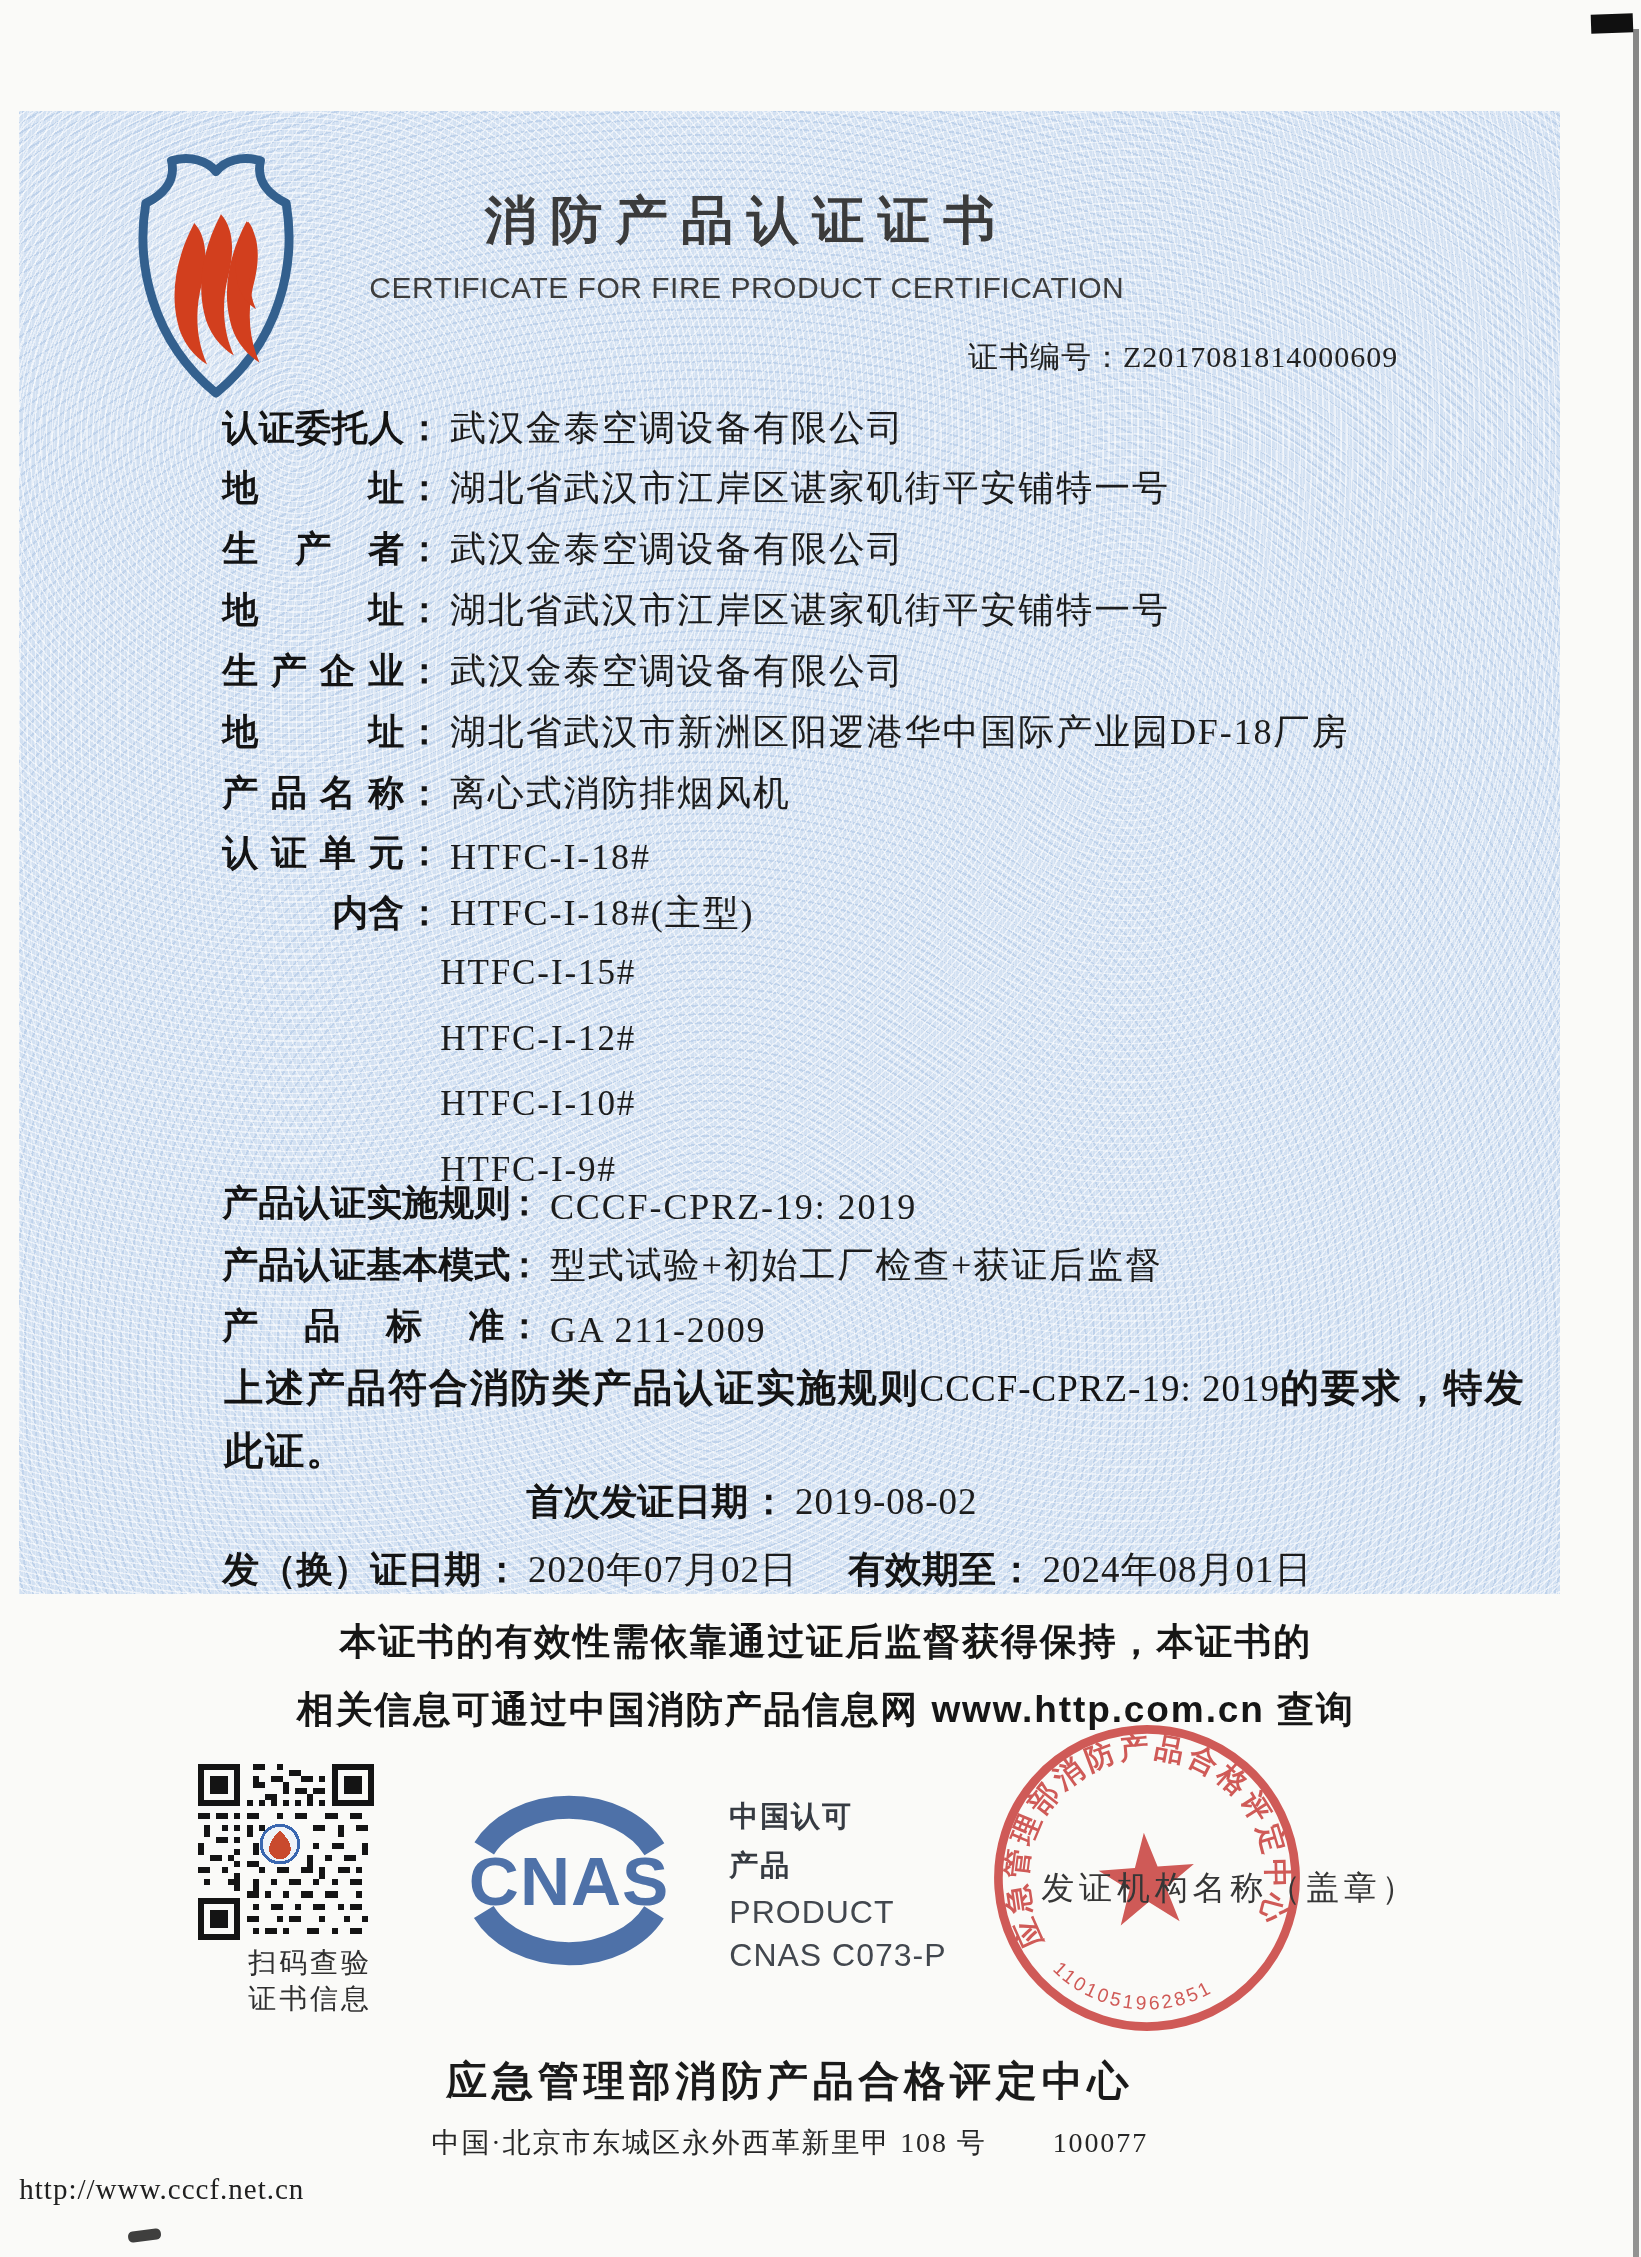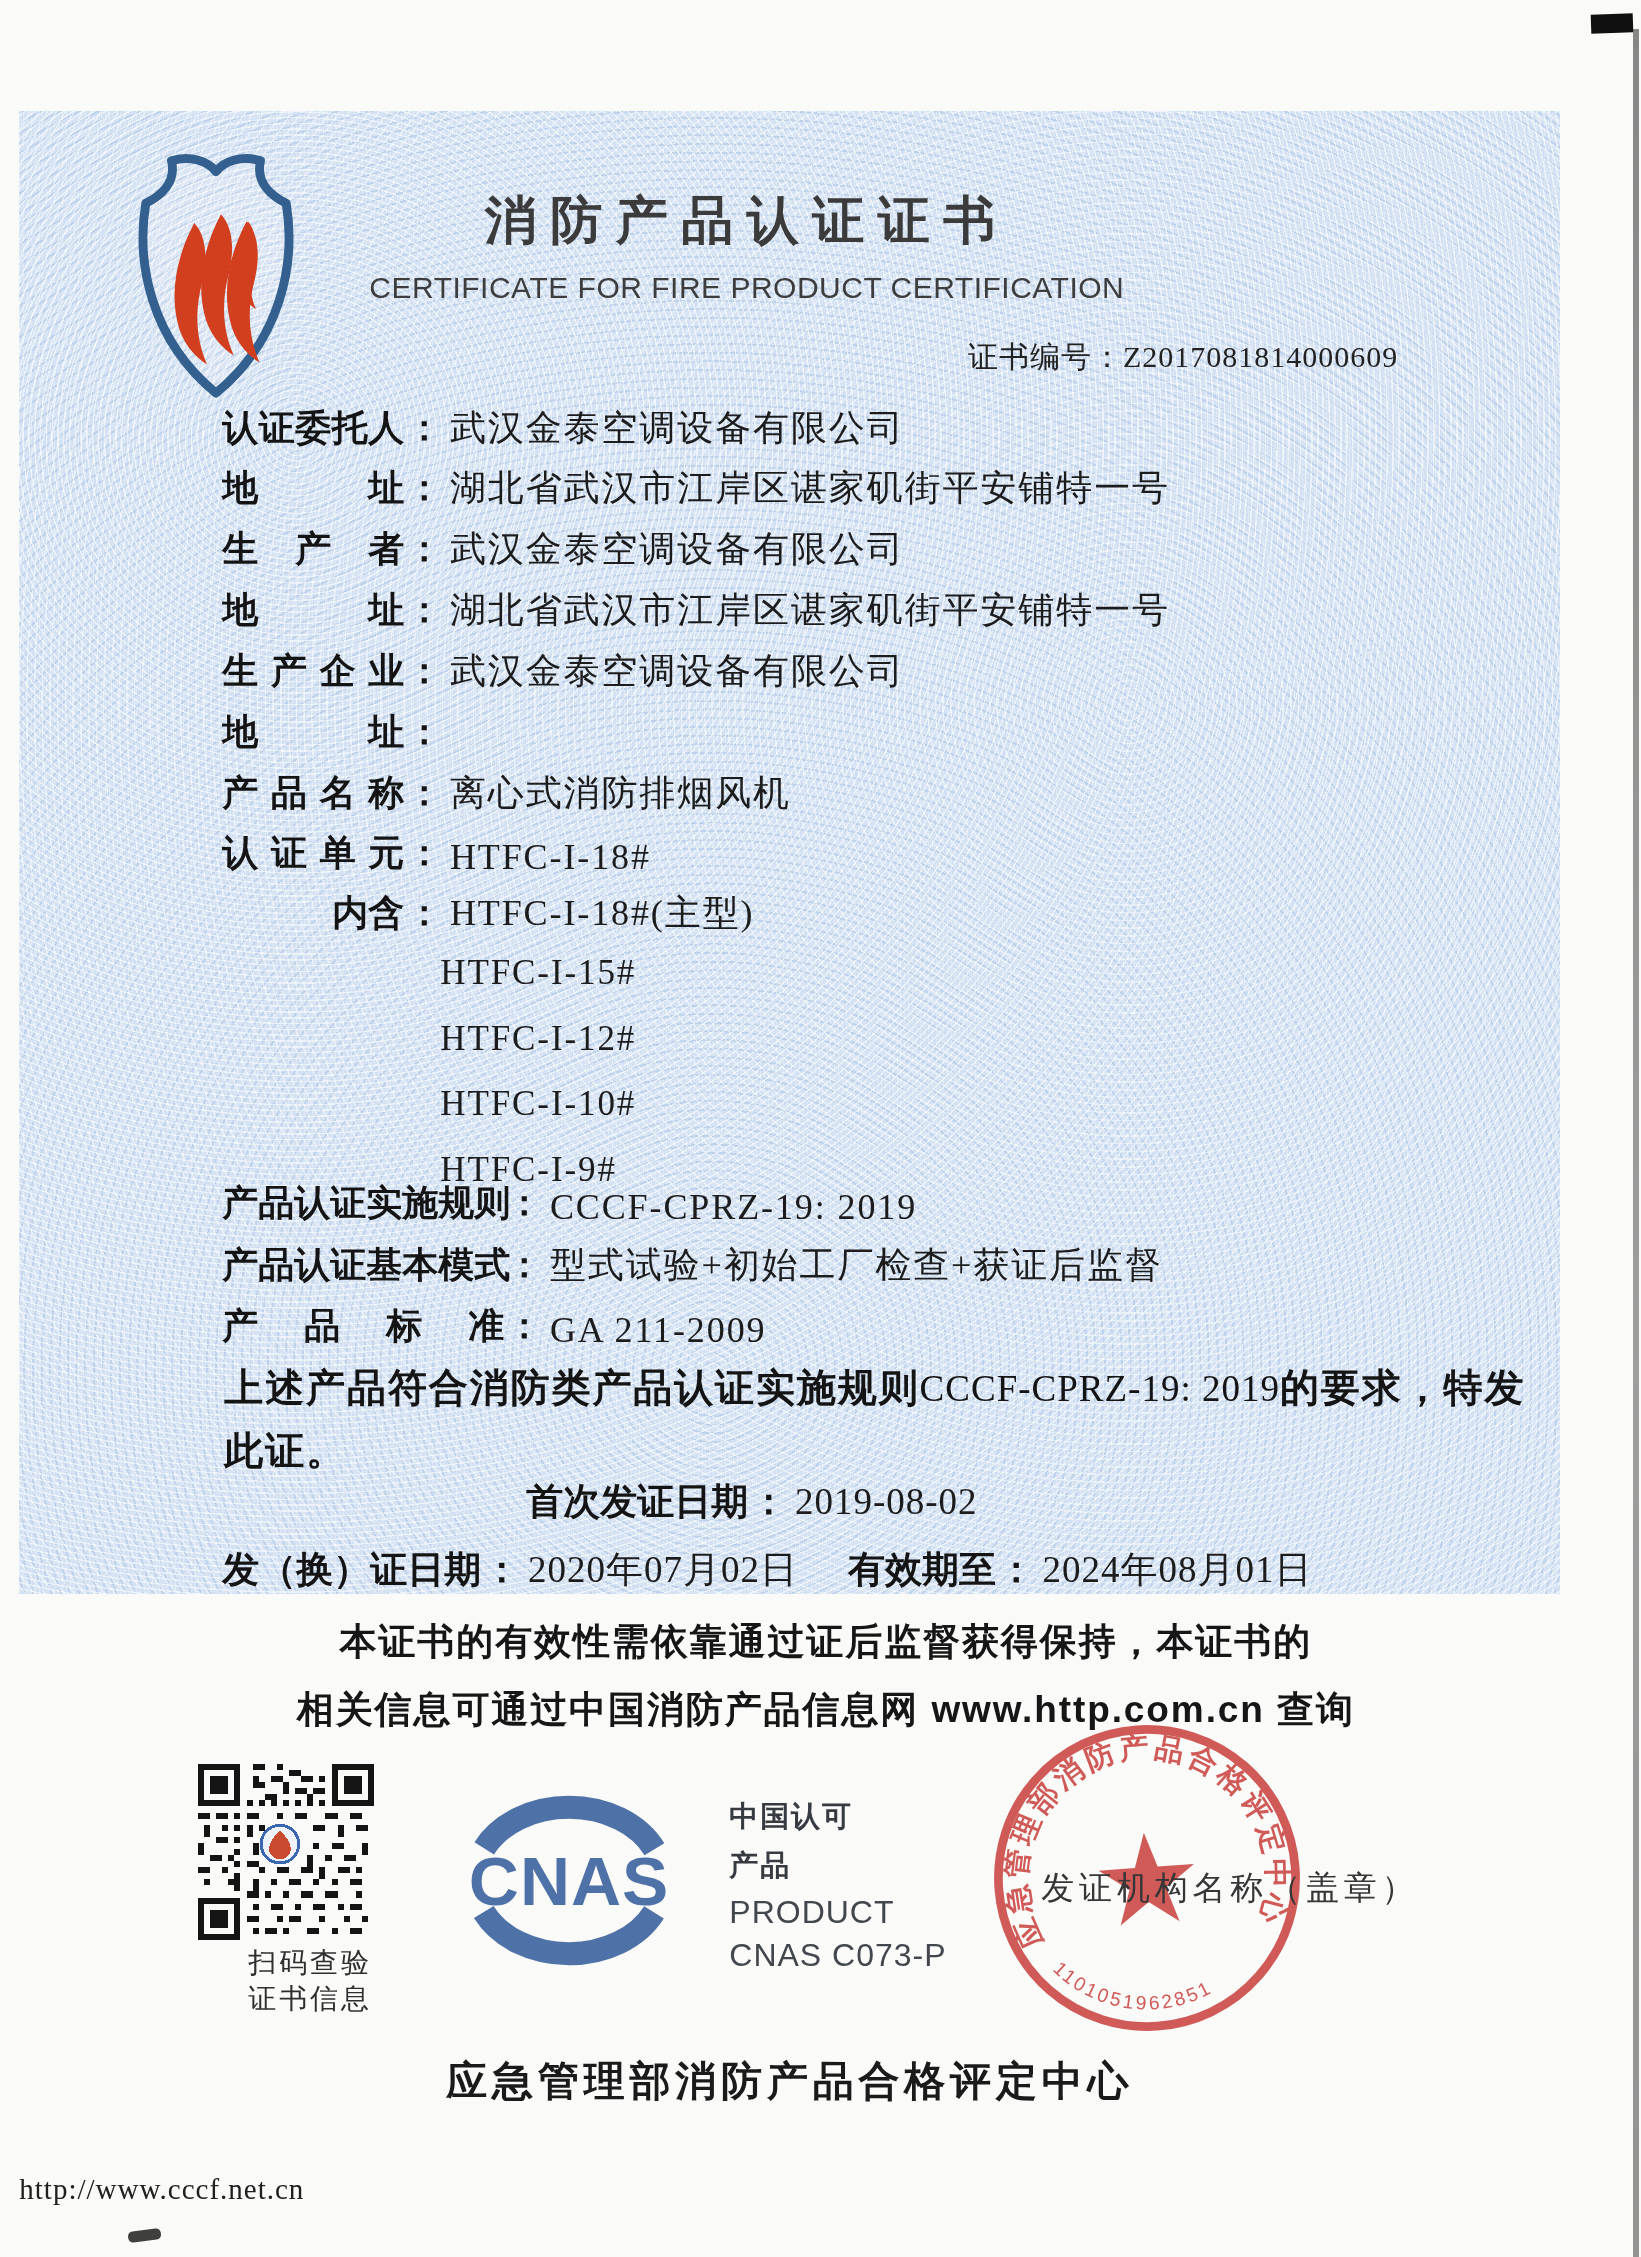--- a/index.html
+++ b/index.html
@@ -93,20 +93,21 @@
         <span class="fvalue">湖北省武汉市江岸区谌家矶街平安铺特一号</span>
     </div>
     <div class="frow" style="top:536px">
       <span class="flabel">生产企业</span>
         <span class="fcolon">：</span>
         <span class="fvalue">武汉金泰空调设备有限公司</span>
     </div>
     <div class="frow" style="top:597px">
       <span class="flabel">地址</span>
         <span class="fcolon">：</span>
+        <span class="fvalue">湖北省武汉市新洲区阳逻港华中国际产业园DF-18厂房</span>
     </div>
     <div class="frow" style="top:658px">
       <span class="flabel">产品名称</span>
         <span class="fcolon">：</span>
         <span class="fvalue">离心式消防排烟风机</span>
     </div>
     <div class="frow" style="top:718px">
       <span class="flabel">认证单元</span>
         <span class="fcolon">：</span>
         <span class="fvalue">HTFC-I-18#</span>
@@ -201,20 +202,23 @@
           <textPath href="#ring-arc" startOffset="1%">应急管理部消防产品合格评定中心</textPath>
         </text>
         <text font-family="Liberation Sans, sans-serif" font-size="20" fill="#c9403d" letter-spacing="3">
           <textPath href="#num-arc" startOffset="8%">1101051962851</textPath>
         </text>
       </g>
     </svg>
     <div class="abs stamp-overlay">发证机构名称（盖章）</div>
 
     <div class="abs org">应急管理部消防产品合格评定中心</div>
+    <div class="abs addr">
+      <span>中国·北京市东城区永外西革新里甲 108 号</span><span style="margin-left:66px">100077</span>
+    </div>
     <div class="abs url">http://www.cccf.net.cn</div>
   </div>
 
   <div class="abs mark-tr"></div>
   <div class="abs edge-r"></div>
   <div class="abs mark-bl"></div>
 </div>
 
 
 </body></html>

